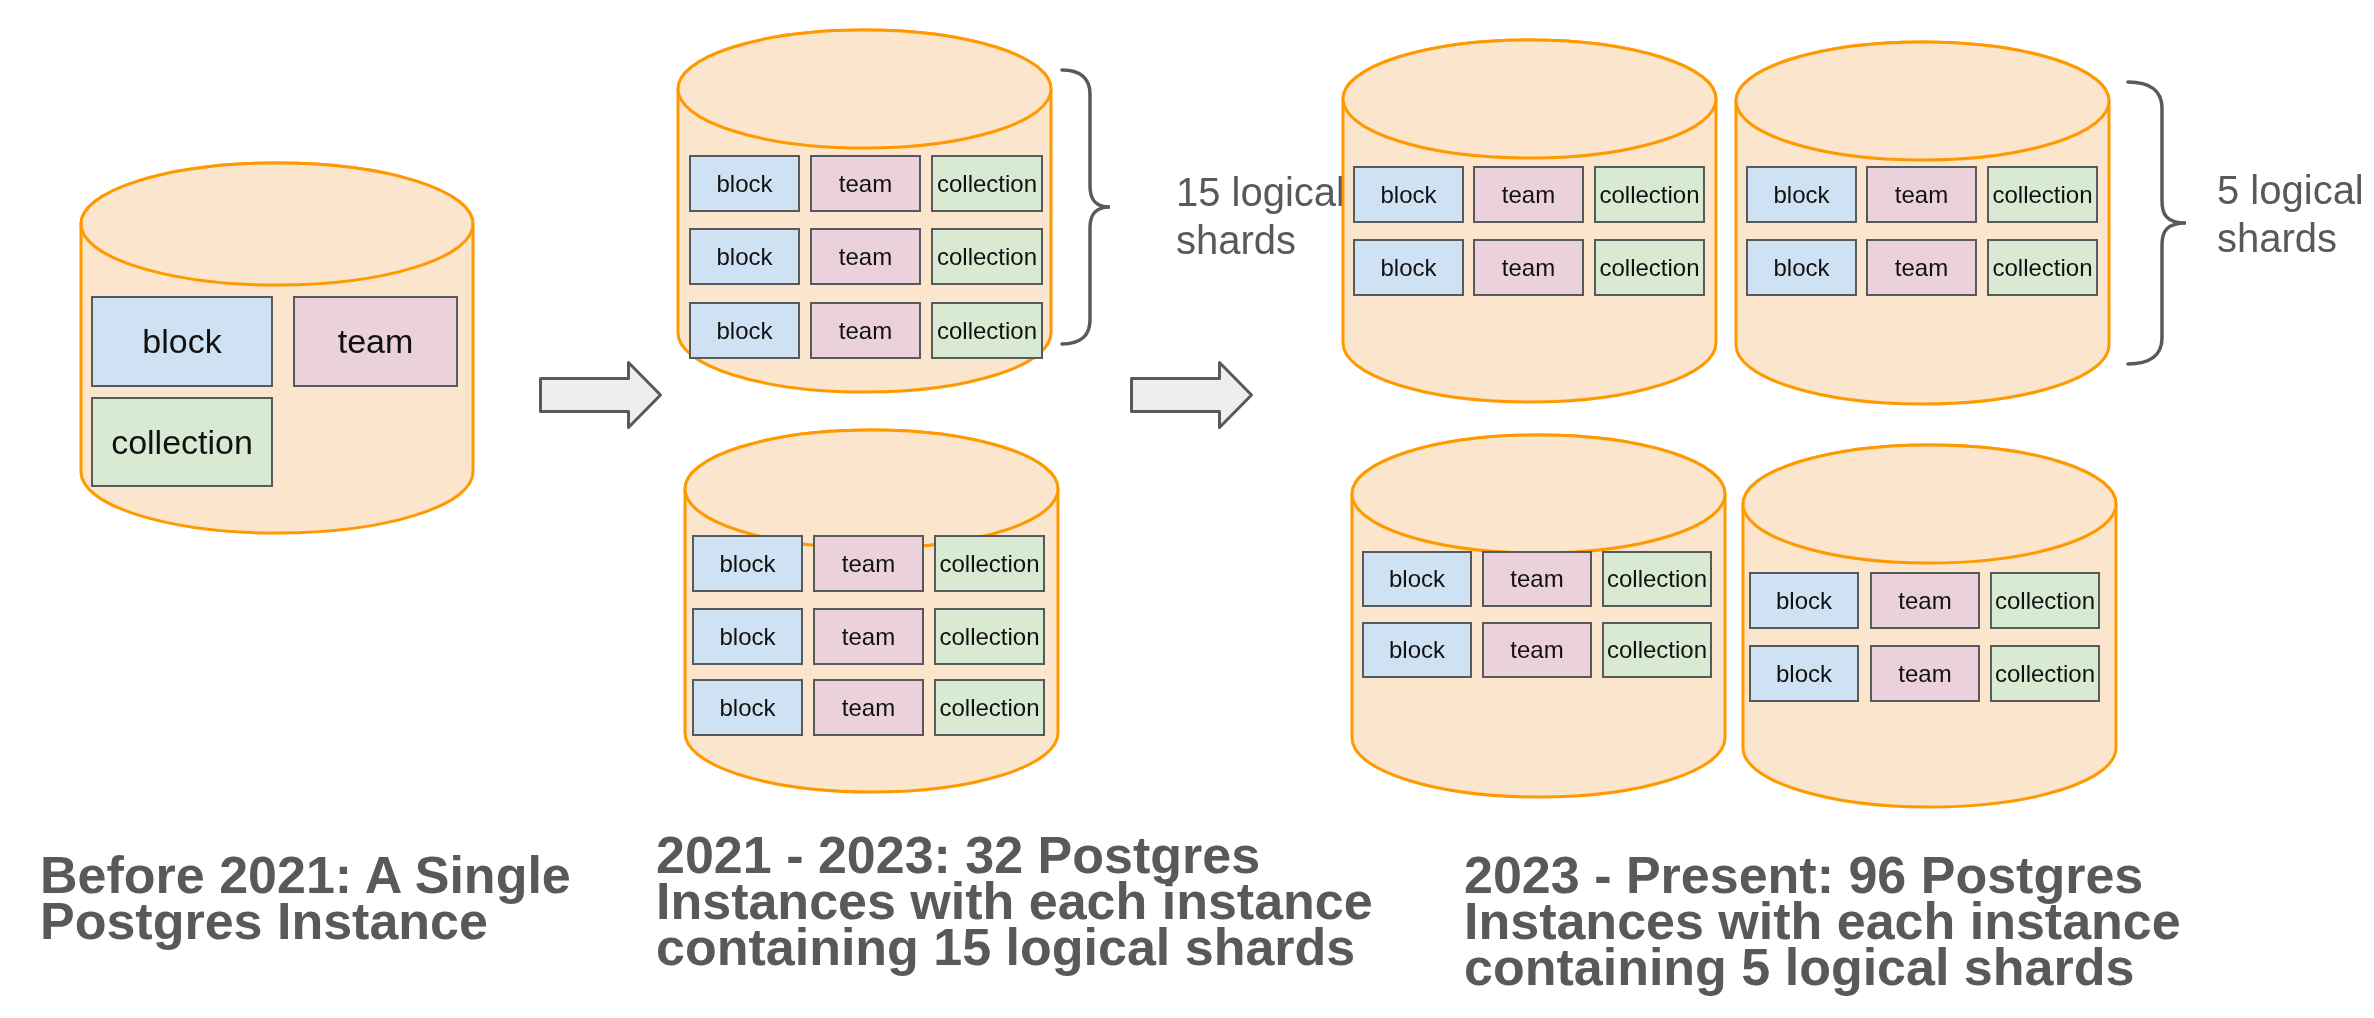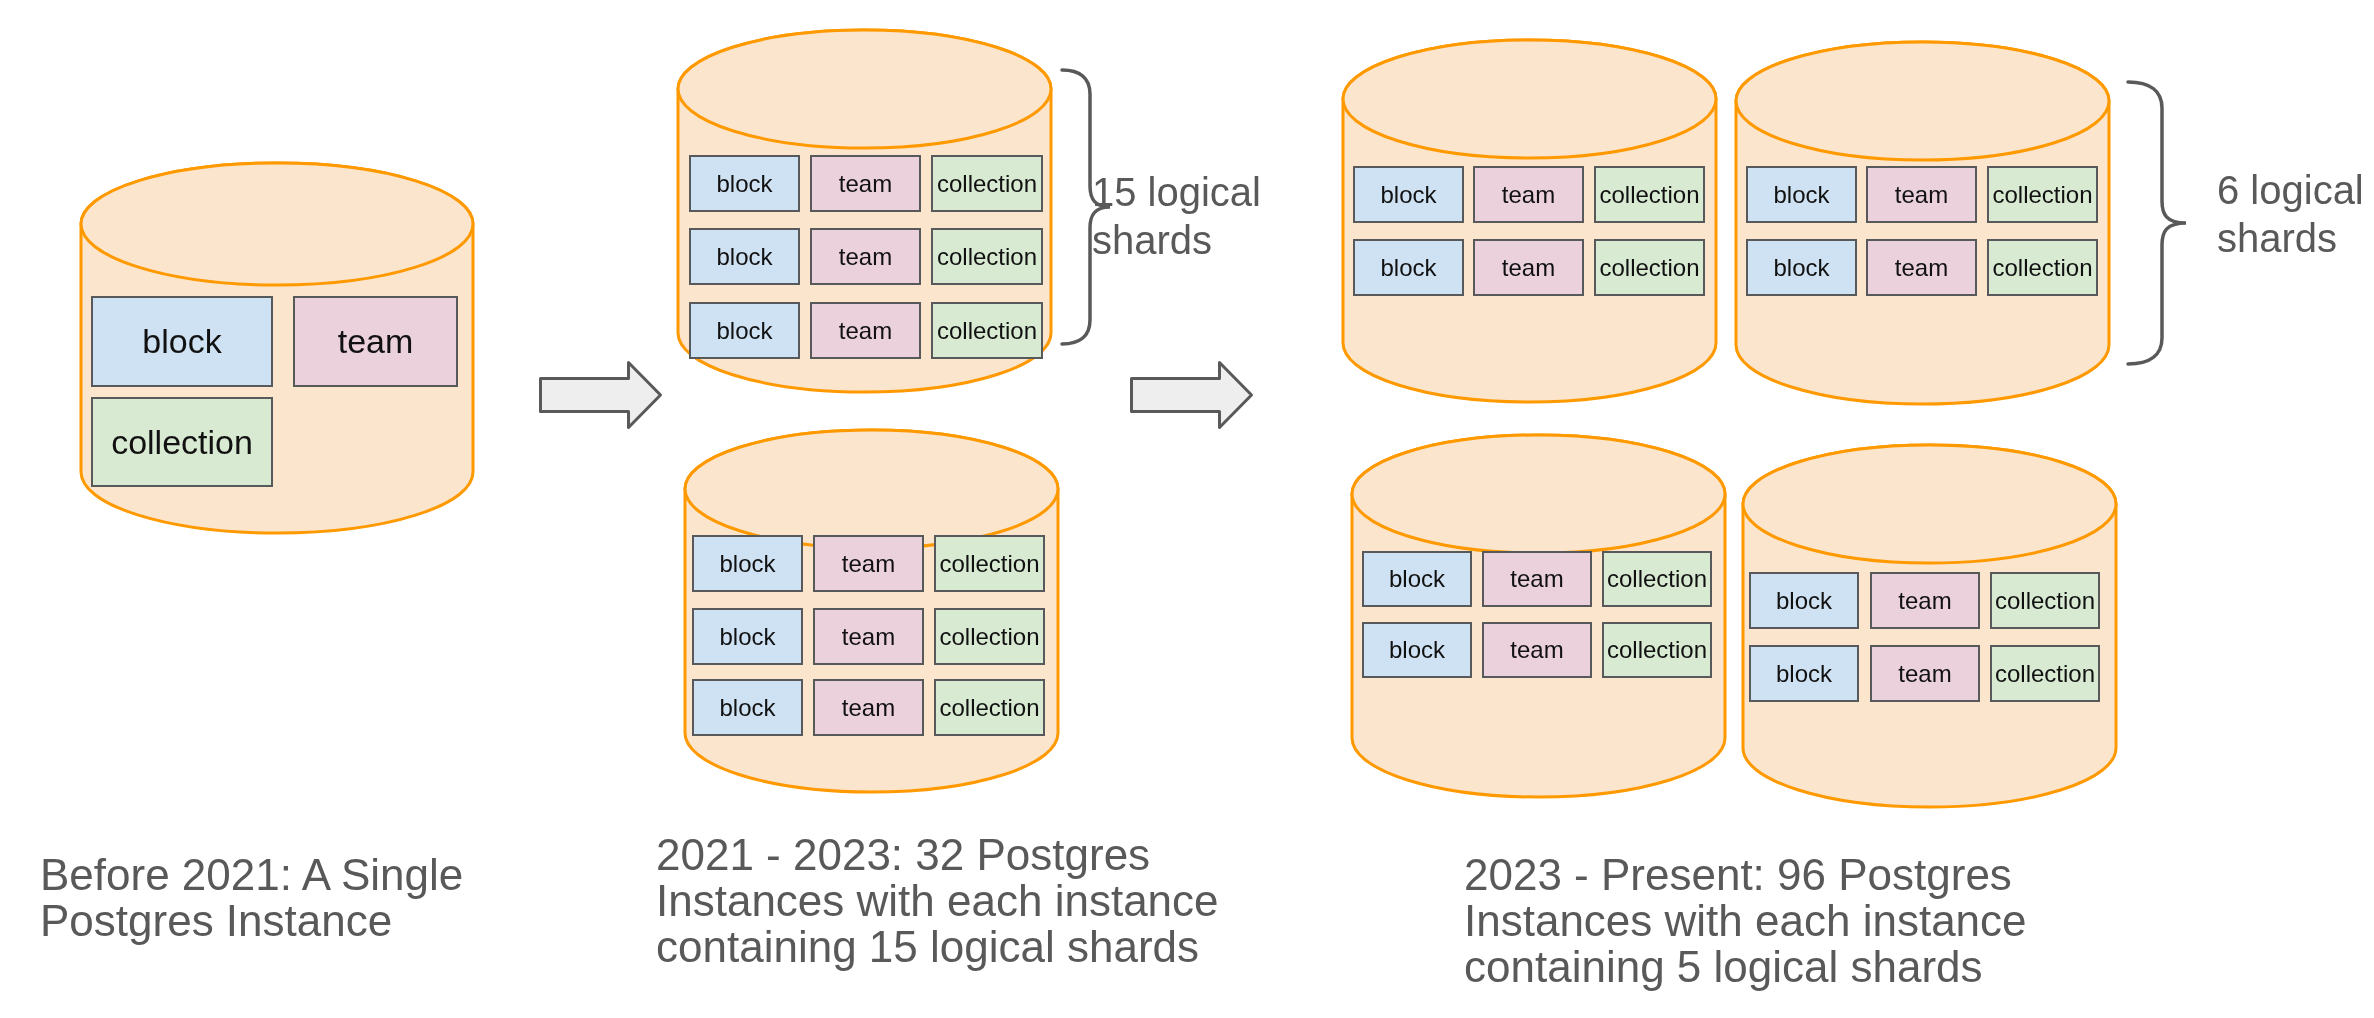--- a/index.html
+++ b/index.html
@@ -27,22 +27,22 @@
   .tbox.collection{background:var(--collection_fill)}
   .arrow-svg{position:absolute;overflow:visible}
   .arrow-shape{fill:var(--arrow_fill);stroke:var(--arrow_stroke);stroke-width:3;stroke-linejoin:round}
   .brace-svg{position:absolute;overflow:visible}
   .brace-path{fill:none;stroke:var(--brace_stroke);stroke-width:3.5;stroke-linecap:round}
   .annot{
     position:absolute;color:var(--gray_text);font-size:40px;line-height:48px;
     white-space:pre-line
   }
   .caption{
-    position:absolute;color:var(--gray_text);font-size:44px;line-height:46px;
-    font-weight:normal;white-space:pre-line
+    position:absolute;color:var(--gray_text);font-size:52px;line-height:46px;
+    font-weight:bold;white-space:pre-line
   }
 </style>
 </head>
 <body>
 
 <div class="canvas">
 
   <div class="stage">
 
     <div class="cyl" style="left:81px;top:163px;width:392px;height:370px">
@@ -93,21 +93,21 @@
       <div class="tbox team" style="left:128px;top:178px;width:111px;height:57px">team</div>
       <div class="tbox collection" style="left:249px;top:178px;width:111px;height:57px">collection</div>
       <div class="tbox block" style="left:7px;top:249px;width:111px;height:57px">block</div>
       <div class="tbox team" style="left:128px;top:249px;width:111px;height:57px">team</div>
       <div class="tbox collection" style="left:249px;top:249px;width:111px;height:57px">collection</div>
     </div>
 
     <svg class="brace-svg" style="left:1060px;top:68px" width="52" height="278" viewBox="0 0 52 278">
       <path class="brace-path" d="M2,2 C20,2 30,10 30,26 L30,118 C30,130 34,139 50,139 C34,139 30,148 30,160 L30,252 C30,268 20,276 2,276"></path>
     </svg>
-    <div class="annot" style="left:1092px;top:168px">15 logical
+    <div class="annot" style="left:1176px;top:168px">15 logical
 shards</div>
 
     <div class="caption" style="left:656px;top:832px">2021 - 2023: 32 Postgres
 Instances with each instance
 containing 15 logical shards</div>
   </div>
 
   <svg class="arrow-svg" style="left:1130px;top:360px" width="124" height="70" viewBox="0 0 124 70">
     <path class="arrow-shape" d="M1.5,18.5 L89.5,18.5 L89.5,2.5 L121.5,35 L89.5,67.5 L89.5,51.5 L1.5,51.5 Z"></path>
   </svg>
@@ -162,21 +162,21 @@
       <div class="tbox team" style="left:127px;top:127px;width:110px;height:57px">team</div>
       <div class="tbox collection" style="left:247px;top:127px;width:110px;height:57px">collection</div>
       <div class="tbox block" style="left:6px;top:200px;width:110px;height:57px">block</div>
       <div class="tbox team" style="left:127px;top:200px;width:110px;height:57px">team</div>
       <div class="tbox collection" style="left:247px;top:200px;width:110px;height:57px">collection</div>
     </div>
 
     <svg class="brace-svg" style="left:2126px;top:80px" width="62" height="286" viewBox="0 0 62 286">
       <path class="brace-path" d="M2,2 C24,2 36,11 36,28 L36,121 C36,134 40,143 60,143 C40,143 36,152 36,165 L36,258 C36,275 24,284 2,284"></path>
     </svg>
-    <div class="annot" style="left:2217px;top:166px">6 logical
+    <div class="annot" style="left:2217px;top:166px">5 logical
 shards</div>
 
     <div class="caption" style="left:1464px;top:852px">2023 - Present: 96 Postgres
 Instances with each instance
 containing 5 logical shards</div>
   </div>
 
 </div>
 
 </body></html>

